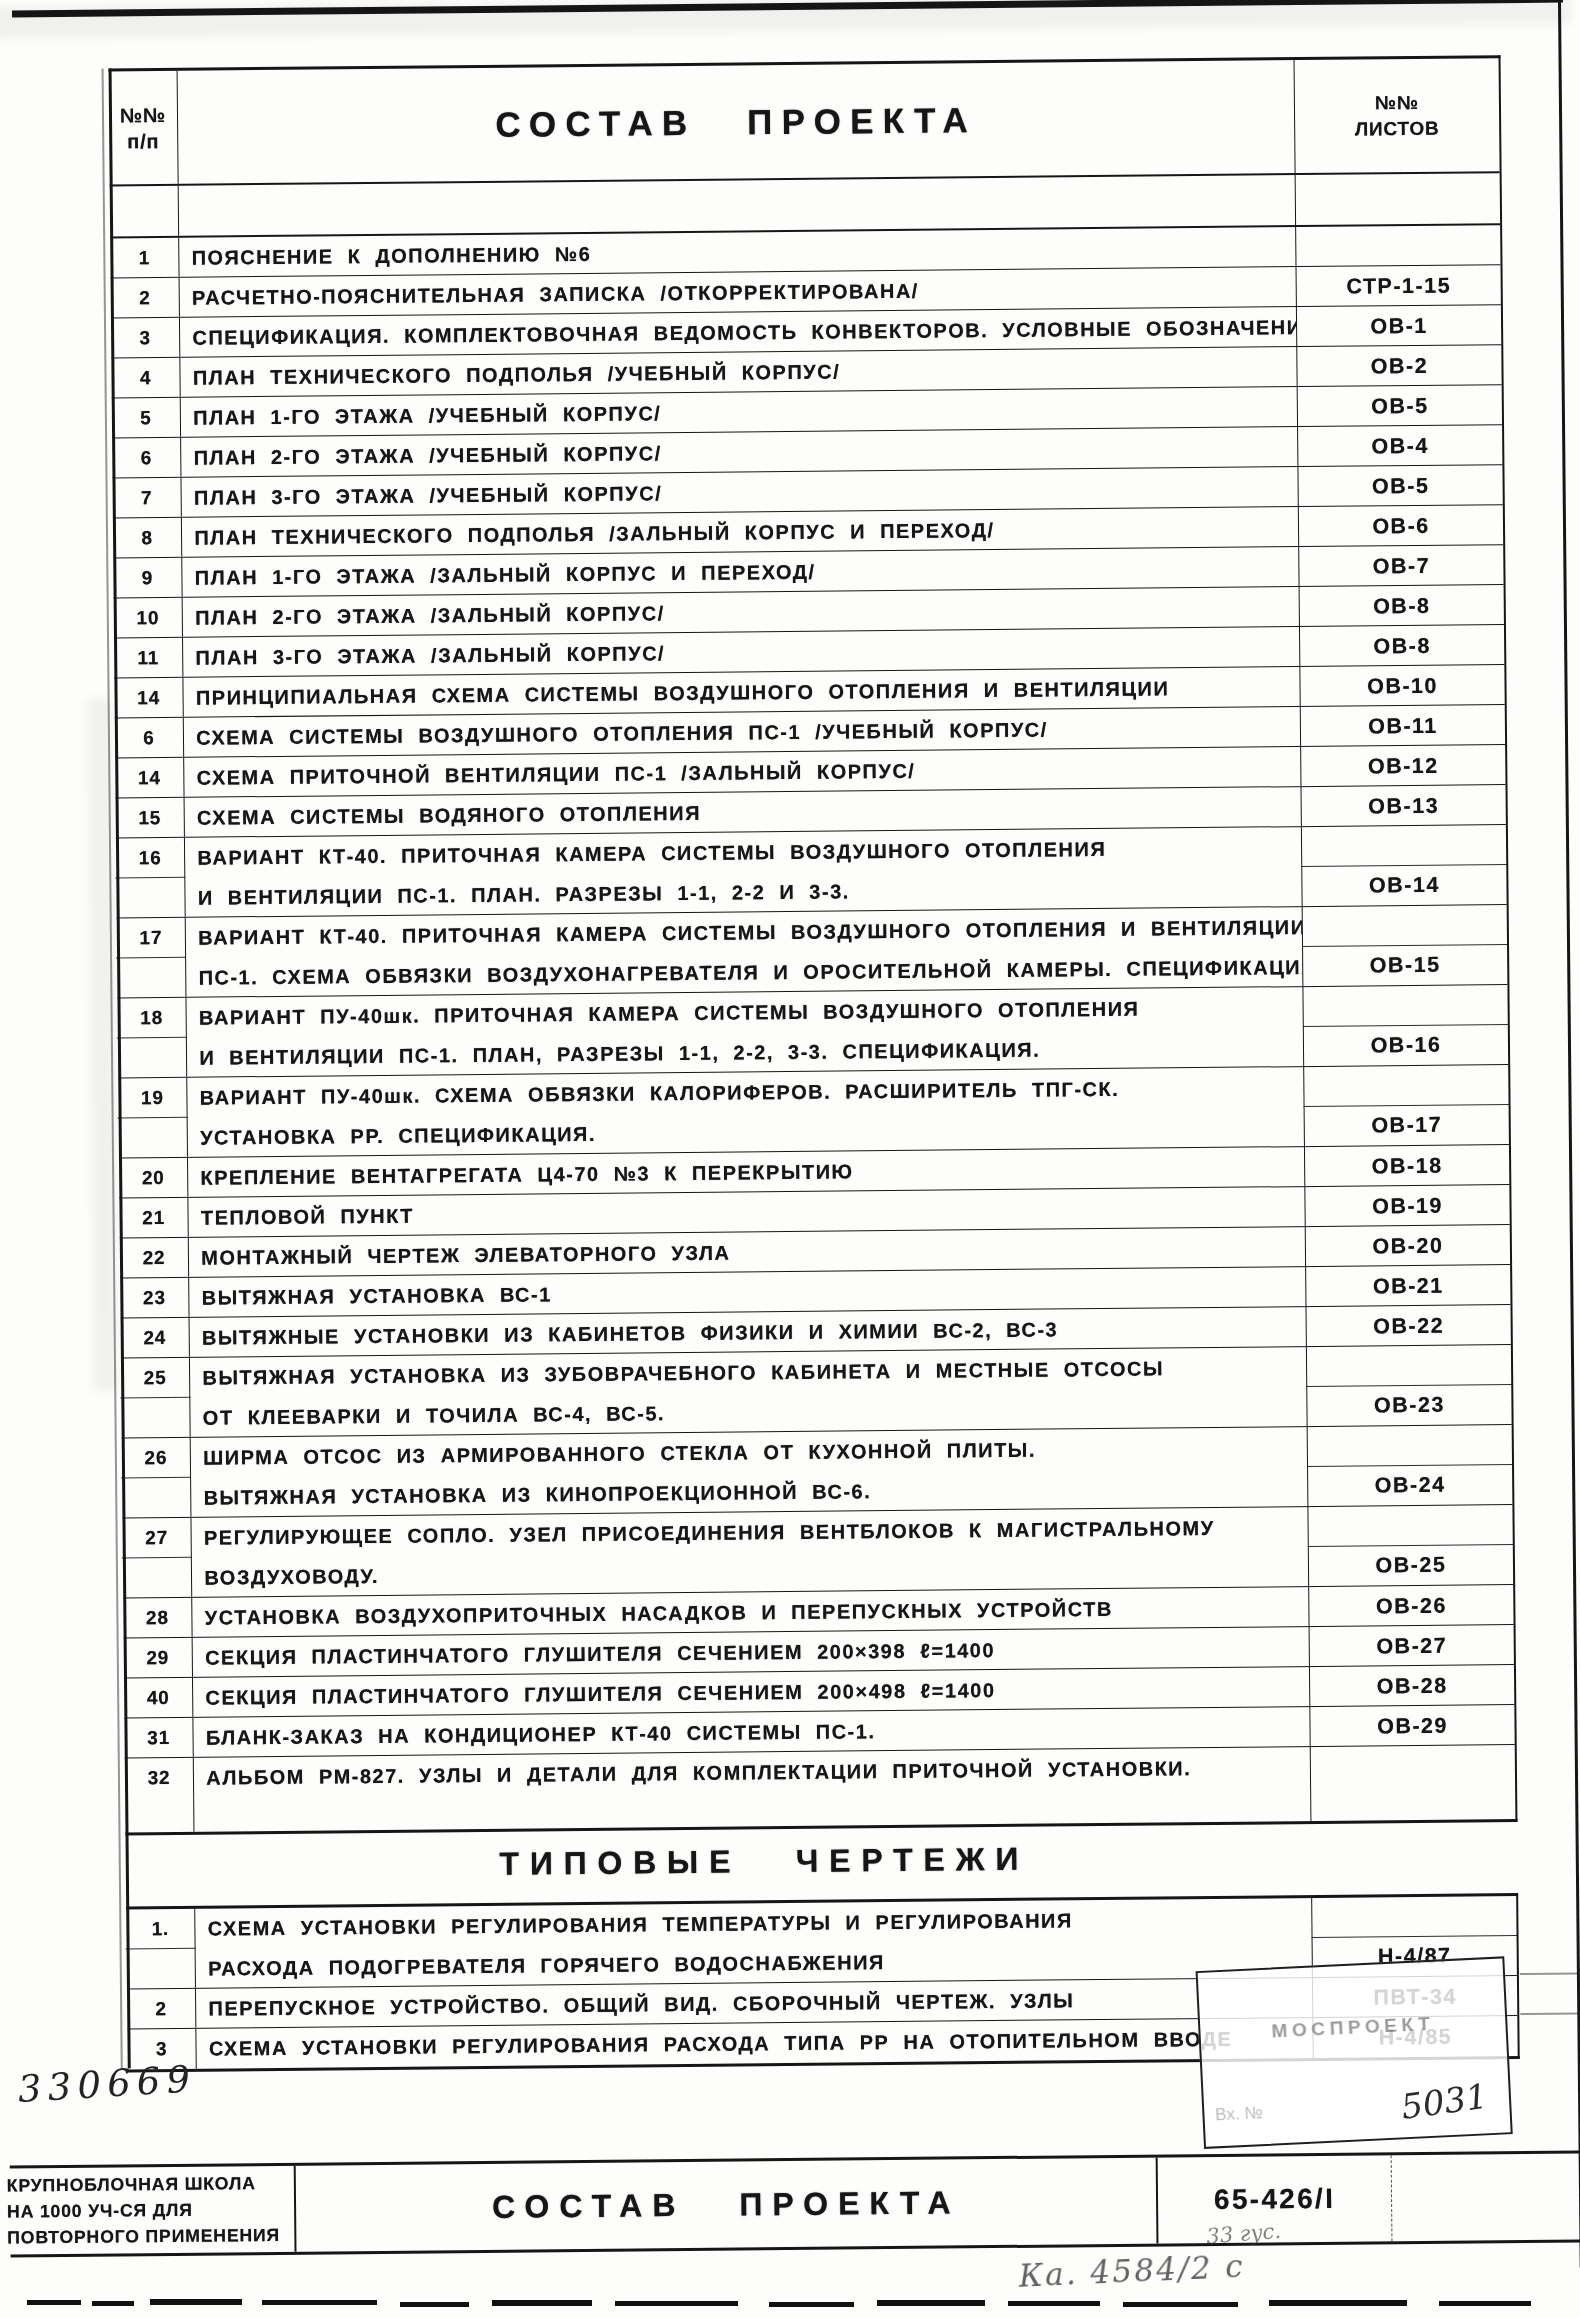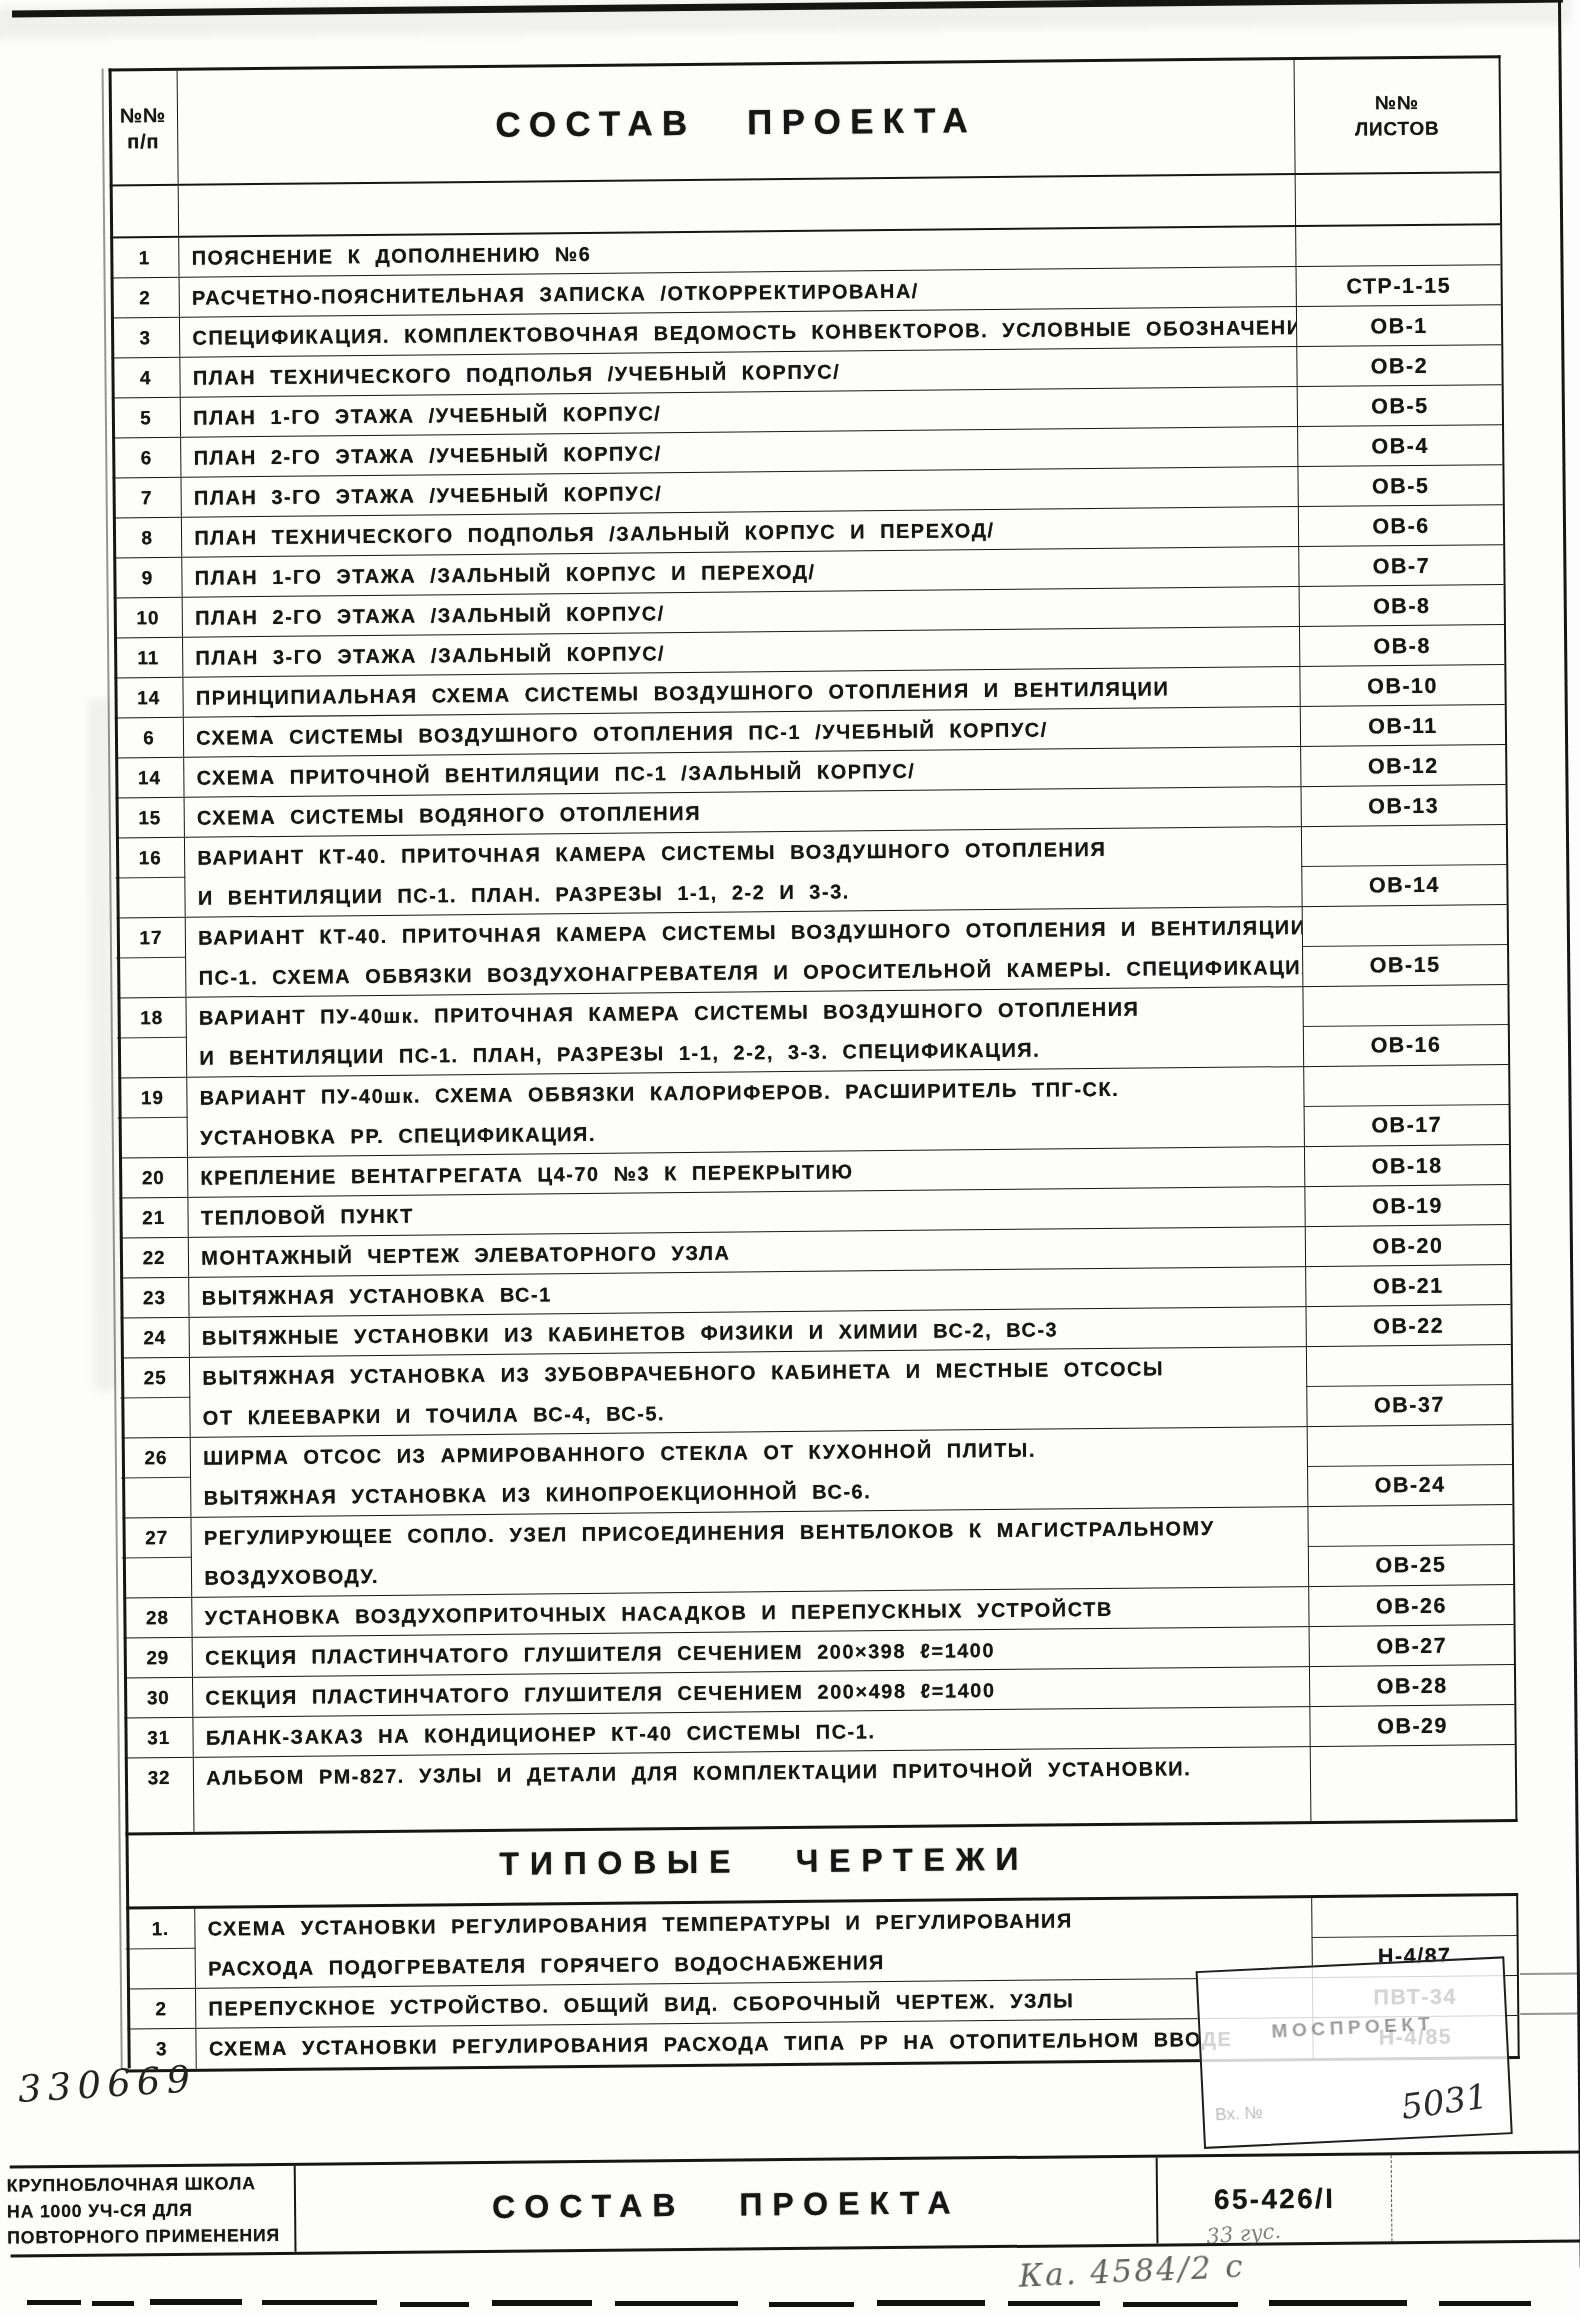--- a/index.html
+++ b/index.html
@@ -376,21 +376,21 @@
           </div>
           <div class="row dbl" style="height: 80px;">
             <div class="cell no">
               <span>25</span>
             </div>
             <div class="cell txt stencil">
               <div>ВЫТЯЖНАЯ УСТАНОВКА ИЗ ЗУБОВРАЧЕБНОГО КАБИНЕТА И МЕСТНЫЕ ОТСОСЫ</div>
               <div>ОТ КЛЕЕВАРКИ И ТОЧИЛА ВС-4, ВС-5.</div>
             </div>
             <div class="cell sheet">
-              <span>ОВ-37</span>
+              <span>ОВ-23</span>
             </div>
           </div>
           <div class="row dbl" style="height: 80px;">
             <div class="cell no">
               <span>26</span>
             </div>
             <div class="cell txt stencil">
               <div>ШИРМА ОТСОС ИЗ АРМИРОВАННОГО СТЕКЛА ОТ КУХОННОЙ ПЛИТЫ.</div>
               <div>ВЫТЯЖНАЯ УСТАНОВКА ИЗ КИНОПРОЕКЦИОННОЙ ВС-6.</div>
             </div>
@@ -427,21 +427,21 @@
             </div>
             <div class="cell txt stencil">
               <div>СЕКЦИЯ ПЛАСТИНЧАТОГО ГЛУШИТЕЛЯ СЕЧЕНИЕМ 200×398  ℓ=1400</div>
             </div>
             <div class="cell sheet">
               <span>ОВ-27</span>
             </div>
           </div>
           <div class="row" style="height: 40px;">
             <div class="cell no">
-              <span>30</span>
+              <span>40</span>
             </div>
             <div class="cell txt stencil">
               <div>СЕКЦИЯ ПЛАСТИНЧАТОГО ГЛУШИТЕЛЯ СЕЧЕНИЕМ 200×498  ℓ=1400</div>
             </div>
             <div class="cell sheet">
               <span>ОВ-28</span>
             </div>
           </div>
           <div class="row" style="height: 40px;">
             <div class="cell no">

